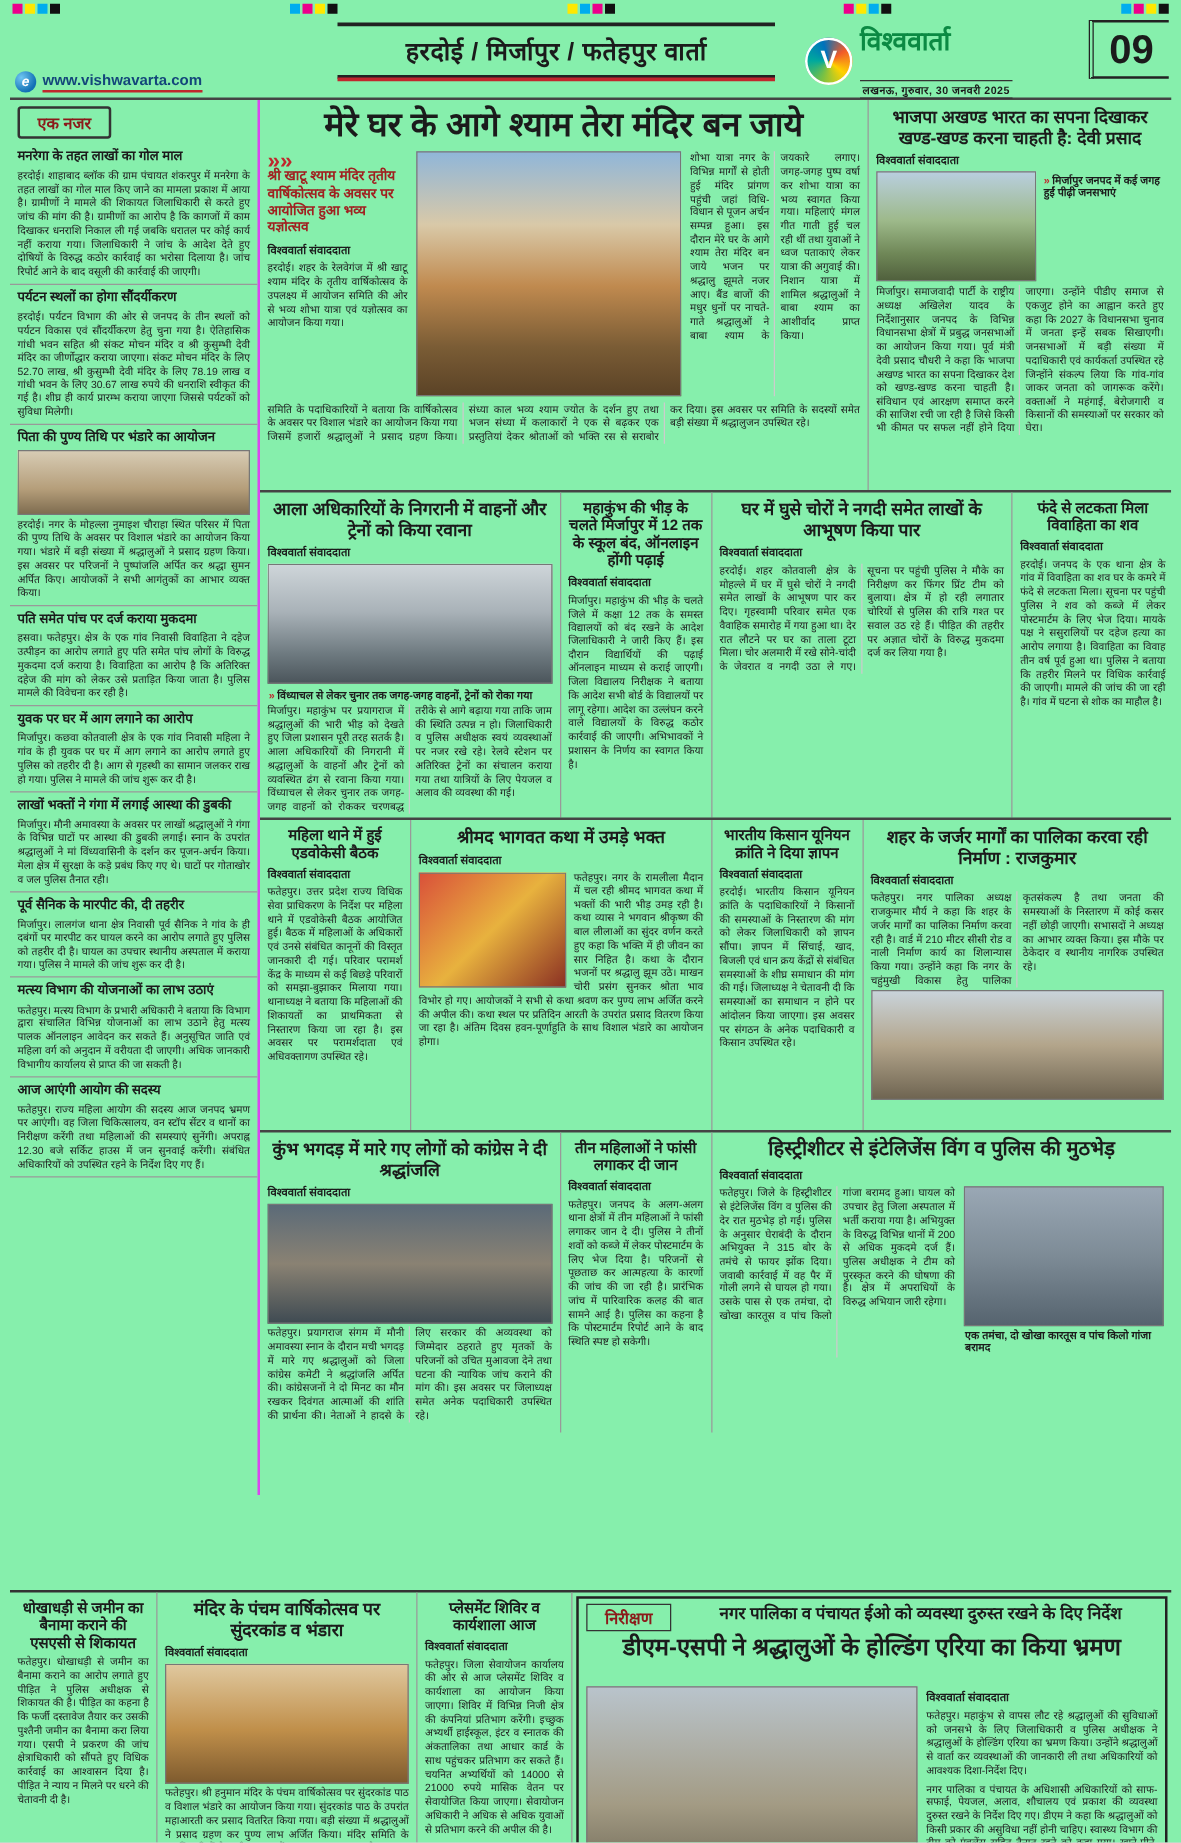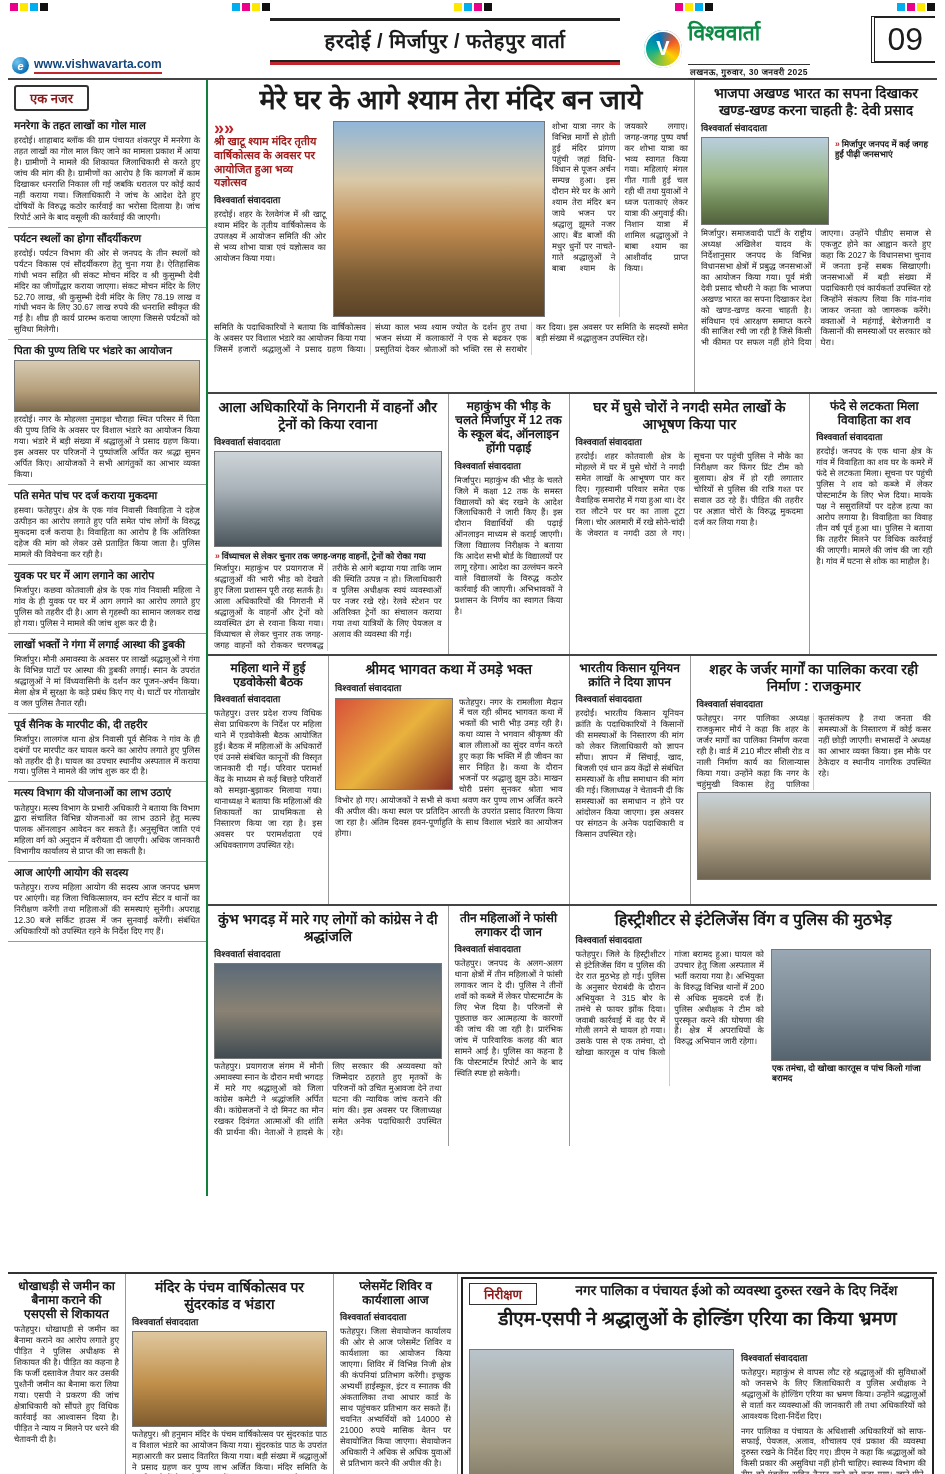--- a/index.html
+++ b/index.html
@@ -1,41 +1,41 @@
 <!DOCTYPE html>
 <html><head>
 <meta charset="utf-8">
 <style>
   *{margin:0;padding:0;box-sizing:border-box}
   html,body{background:#d8d8d8}
   body{font-family:"Liberation Sans","DejaVu Sans",sans-serif}
-  .page{width:945px;height:1474px;margin:0 auto;background:#ffffff;color:#1b1b1b;position:relative;overflow:hidden;padding:0 8px}
+  .page{width:945px;height:1474px;margin:0 auto;background:#86efac;color:#1b1b1b;position:relative;overflow:hidden;padding:0 8px}
   
   .regtop{height:14px;display:flex;justify-content:space-between;align-items:center;padding:0 2px}
   .regcluster{display:flex;gap:2px}
   .regsq{width:8px;height:8px}
   .c-c{background:#00adee}.c-m{background:#ec008b}.c-y{background:#ffe800}.c-k{background:#111}
   .regbottom{height:14px;margin-top:6px;background:
     repeating-linear-gradient(90deg,#111 0 15px,#fff 15px 19px,#00adee 19px 34px,#fff 34px 38px,#ec008b 38px 53px,#fff 53px 57px,#ffe800 57px 72px,#fff 72px 76px,#6d6e71 76px 91px,#fff 91px 95px)}
   
   .hdr{position:relative;height:66px;border-bottom:2px solid #444}
   .hdr-title-box{position:absolute;left:262px;top:4px;width:350px;text-align:center;border-top:3px solid #222;border-bottom:3px solid #222;padding:6px 4px}
   .section-title{font-size:20px;font-weight:bold;letter-spacing:.5px}
   .title-redline{position:absolute;left:262px;top:48px;width:350px;height:3px;background:#c0272d}
   .brand{position:absolute;left:636px;top:4px;display:flex;align-items:center;gap:6px}
   .logo-circle{width:38px;height:38px;border-radius:50%;background:conic-gradient(from 200deg,#7ac143,#00a99d,#0072bc,#f15a29,#ffd200,#7ac143);display:flex;align-items:center;justify-content:center;color:#fff;font-weight:bold;font-size:20px;box-shadow:inset 0 0 0 2px #fff}
   .brand-name{font-size:21px;font-weight:bold;color:#0b8a43}
   .brand-date{font-size:8.5px;font-weight:bold;border-top:1px solid #333;border-bottom:1px solid #333;padding:1px 2px;margin-top:18px;letter-spacing:.4px}
-  .pageno-box{position:absolute;right:2px;top:2px;border-left:4px double #222;border-top:2px solid #222;border-bottom:2px solid #222;padding:3px 12px;font-size:32px;font-weight:normal}
+  .pageno-box{position:absolute;right:2px;top:2px;border-left:4px double #222;border-top:2px solid #222;border-bottom:2px solid #222;padding:3px 12px;font-size:32px;font-weight:bold}
   .urlbar{position:absolute;left:4px;bottom:4px;display:flex;align-items:center;gap:5px}
   .globe{width:17px;height:17px;border-radius:50%;background:radial-gradient(circle at 30% 30%,#6fc6f2,#1271b5 70%);color:#fff;font-size:11px;font-weight:bold;display:flex;align-items:center;justify-content:center;font-style:italic}
   .url-text{font-size:12px;font-weight:bold;color:#13467a;border-bottom:2px solid #c0272d;padding-bottom:1px}
   
   .content{display:flex;border-bottom:2px solid #333}
-  .sidebar{width:200px;flex:0 0 200px;border-right:2px solid #15803d;height:1116px;overflow:hidden;padding:3px 0}
+  .sidebar{width:200px;flex:0 0 200px;border-right:2px solid #d946ef;height:1116px;overflow:hidden;padding:3px 0}
   .sb-title{display:inline-block;border:2px solid #333;border-radius:3px;padding:2px 14px;font-size:13px;font-weight:bold;margin:2px 4px 4px 6px;color:#8b1a1a}
   .sb-item{padding:4px 6px;border-bottom:1px solid #999}
   .sb-item h3{font-size:10.5px;margin-bottom:3px;line-height:1.25}
   .body{font-size:8.3px;line-height:1.32;text-align:justify;color:#1d1d1d}
   .main{flex:1;display:flex;flex-direction:column;height:1192px;overflow:hidden}
   .row{display:flex;border-top:2px solid #444}
   .row:first-child{border-top:none}
   .art{padding:4px 6px;border-right:1px solid #999;overflow:hidden}
   .art:last-child{border-right:none}
   .art h2{text-align:center;line-height:1.18;margin:1px 0 3px}

